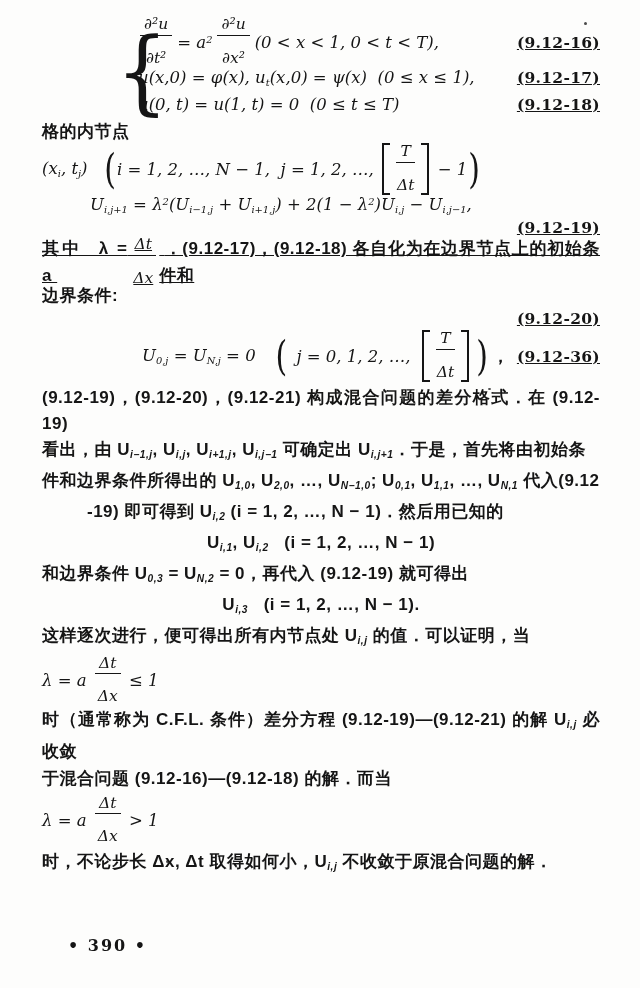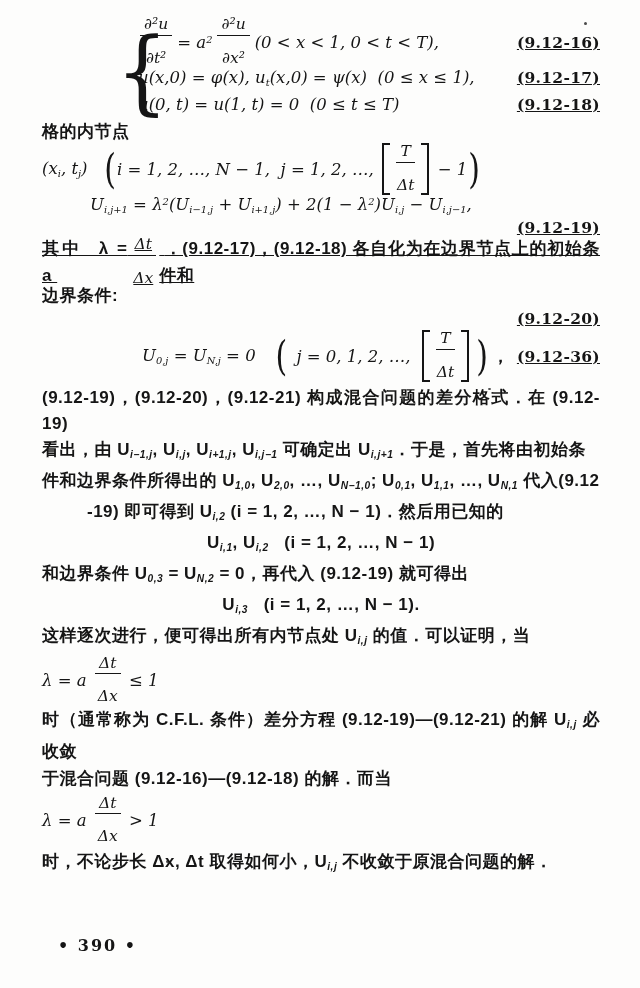--- a/index.html
+++ b/index.html
@@ -63,21 +63,21 @@
   .eqrow.plain { height:27px; }
   .eqbody { display:inline-flex; align-items:center; gap:3px; }
 
   
   .display { display:flex; align-items:center; margin:0; }
   .display.centered { }
   .numline { text-align:right; margin:0; }
 
   .inline-line { display:flex; align-items:center; }
   .footer {
-    position:absolute; left:58px; top:936px;
+    position:absolute; left:68px; top:936px;
     font-family:"DejaVu Serif", serif; font-weight:700; font-size:16px;
     letter-spacing:2px;
   }
   .speck { position:absolute; background:#4a4a4a; border-radius:50%; }
 </style>
 </head>
 <body>
 
 <div class="page">
   <div class="speck" style="left:584px; top:22px; width:3px; height:3px;"></div>

